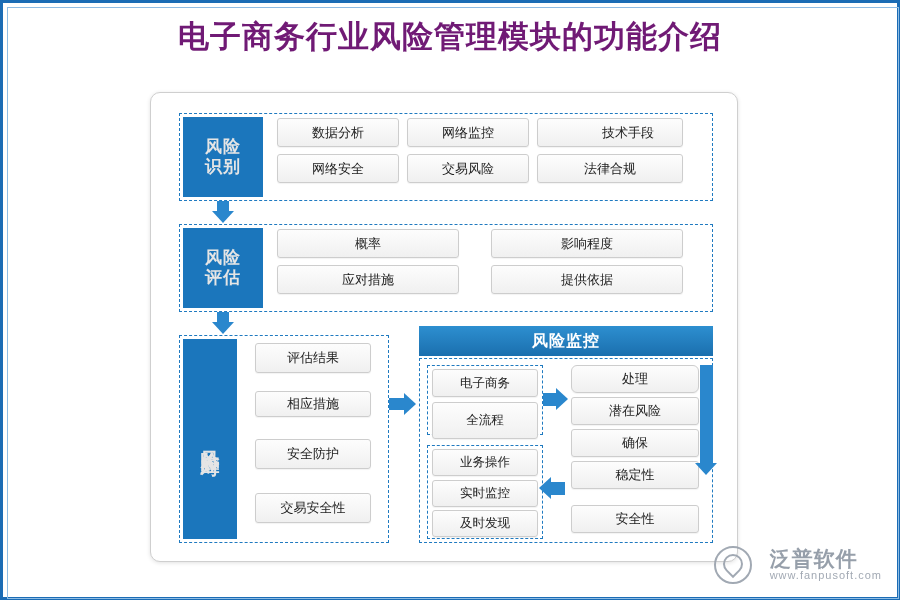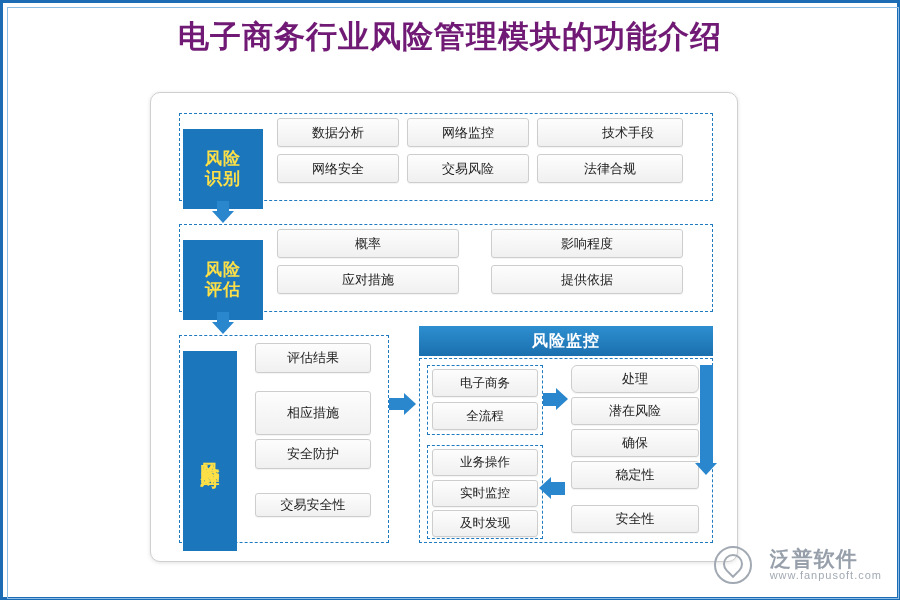--- a/index.html
+++ b/index.html
@@ -61,30 +61,29 @@
     box-sizing: border-box;
     border: 1px dashed #1f7ac0;
     background: transparent;
   }
 
   
   .blue-label {
     position: absolute;
     box-sizing: border-box;
     background: #1b76bc;
-    color: #fde047;
+    color: #e5e5e5;
     font-weight: bold;
     font-size: 17px;
     display: flex;
     align-items: center;
     justify-content: center;
     text-align: center;
     line-height: 1.15;
     letter-spacing: 1px;
-    margin-top: 12px;
   }
   .blue-label.vertical {
     font-size: 19px;
     letter-spacing: 2px;
   }
   .blue-label.vertical span {
     writing-mode: vertical-rl;
     text-orientation: upright;
     line-height: 1.25;
   }
@@ -239,34 +238,34 @@
   <div class="arr-shaft-v" style="left:66px; top:219px; width:12px; height:12px;"></div>
   <div class="arr-head-down" style="left:61px; top:229px;"></div>
 
   <div class="dash-group" style="left:28px; top:242px; width:210px; height:208px;"></div>
 
   <div class="blue-label vertical" style="left:32px; top:246px; width:54px; height:200px;">
     <span>风险应对</span>
   </div>
 
   <div class="pill" style="left:104px; top:250px; width:116px; height:30px;">评估结果</div>
-  <div class="pill" style="left:104px; top:298px; width:116px; height:44px;">相应措施</div>
+  <div class="pill" style="left:104px; top:298px; width:116px; height:26px;">相应措施</div>
   <div class="pill" style="left:104px; top:346px; width:116px; height:30px;">安全防护</div>
-  <div class="pill" style="left:104px; top:400px; width:116px; height:24px;">交易安全性</div>
+  <div class="pill" style="left:104px; top:400px; width:116px; height:30px;">交易安全性</div>
 
   <div class="arr-shaft-h" style="left:238px; top:305px; width:16px; height:12px;"></div>
   <div class="arr-head-right" style="left:253px; top:300px;"></div>
 
   <div class="mon-header" style="left:268px; top:233px; width:294px; height:30px;">风险监控</div>
 
   <div class="dash-group" style="left:268px; top:265px; width:294px; height:185px;"></div>
 
   <div class="dash-group" style="left:276px; top:272px; width:116px; height:70px;"></div>
   <div class="pill small" style="left:281px; top:276px; width:106px; height:28px;">电子商务</div>
-  <div class="pill small" style="left:281px; top:309px; width:106px; height:28px;">全流程</div>
+  <div class="pill small" style="left:281px; top:309px; width:106px; height:37px;">全流程</div>
 
   <div class="dash-group" style="left:276px; top:352px; width:116px; height:94px;"></div>
   <div class="pill small" style="left:281px; top:356px; width:106px; height:27px;">业务操作</div>
   <div class="pill small" style="left:281px; top:387px; width:106px; height:27px;">实时监控</div>
   <div class="pill small" style="left:281px; top:417px; width:106px; height:27px;">及时发现</div>
 
   <div class="pill" style="left:420px; top:272px; width:128px; height:28px;border-radius:6px;">处理</div>
   <div class="pill" style="left:420px; top:304px; width:128px; height:28px;">潜在风险</div>
   <div class="pill" style="left:420px; top:336px; width:128px; height:28px;">确保</div>
   <div class="pill" style="left:420px; top:368px; width:128px; height:28px;">稳定性</div>

